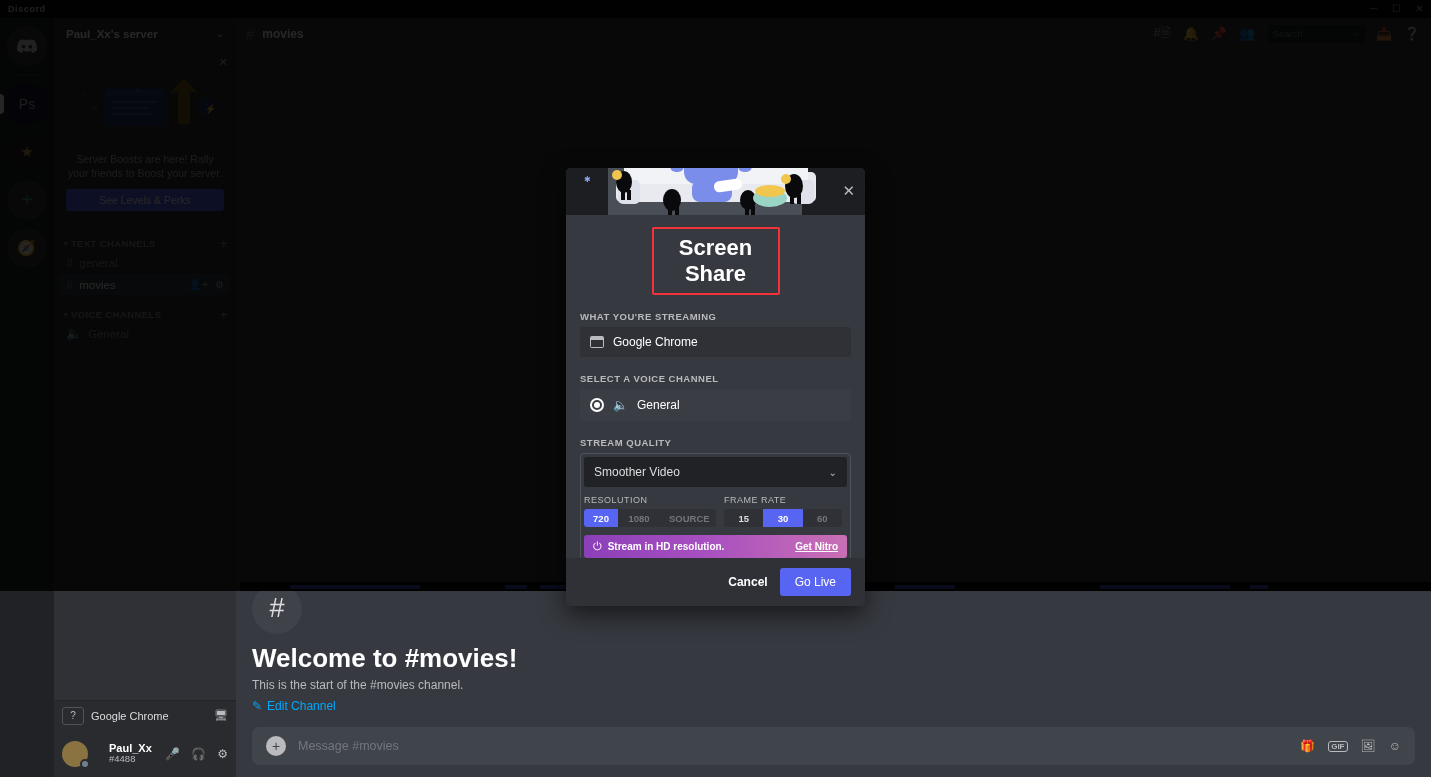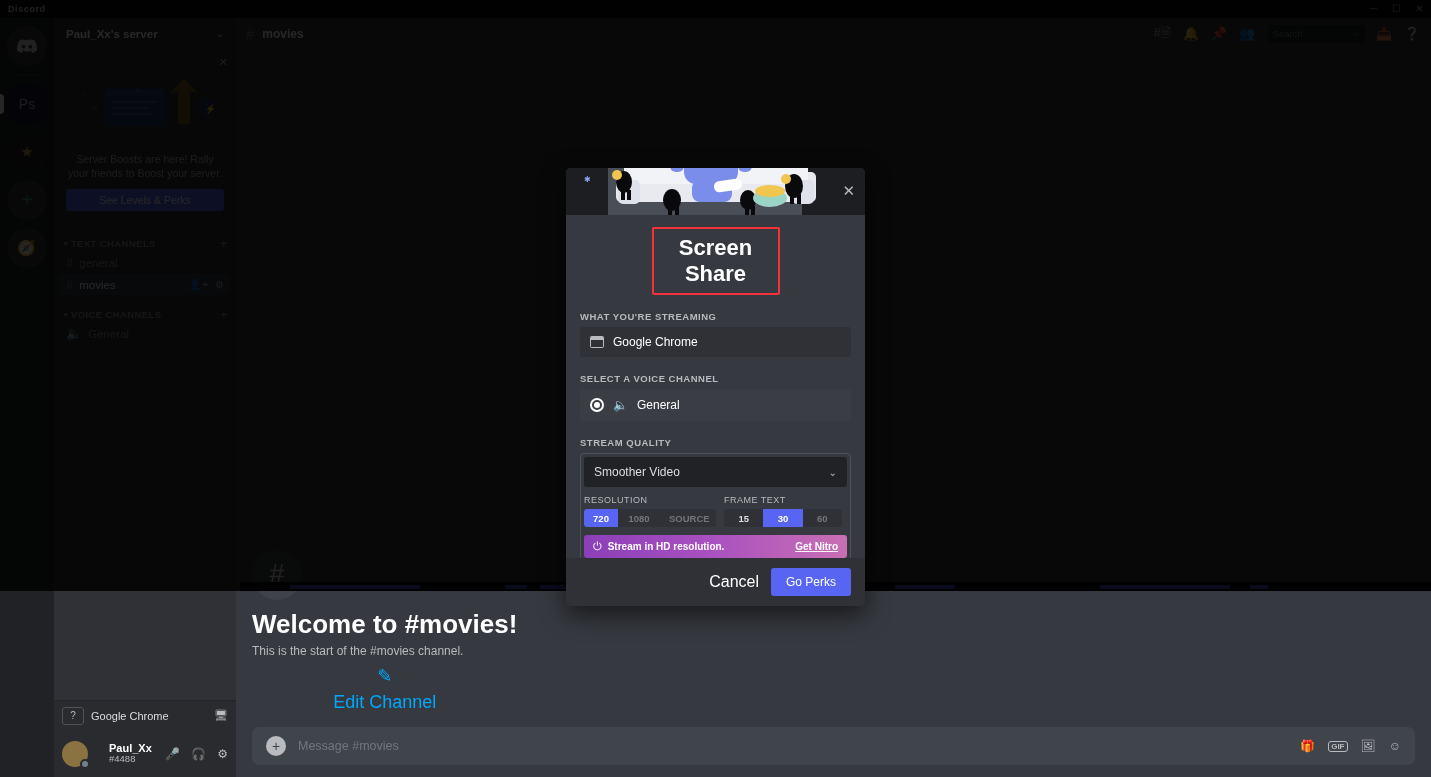--- a/index.html
+++ b/index.html
@@ -133,21 +133,21 @@
 
   .messages { flex:1; position:relative; padding: 0 16px; }
   .welcome { position:absolute; left:16px; bottom:14px; }
   .welcome-hash {
     width:50px; height:50px; border-radius:50%; background:#3f4248;
     display:flex; align-items:center; justify-content:center; color:#dcddde; font-size:27px;
     margin-bottom: 8px;
   }
   .welcome-title { color:#fff; font-size:26px; font-weight:bold; line-height:1.25; }
   .welcome-sub { color:#b9bbbe; font-size:12px; margin-top:4px; }
-  .edit-channel { color:#00a8fc; font-size:18px; margin-top:7px; display:flex; align-items:center; gap:5px;flex-direction:column; }
+  .edit-channel { color:#00a8fc; font-size:12px; margin-top:7px; display:flex; align-items:center; gap:5px; }
 
   .composer-wrap { padding: 0 16px 12px; }
   .composer {
     height: 38px; background:#40444b; border-radius:7px; display:flex; align-items:center;
     padding: 0 14px; gap:12px;
   }
   .composer .plus {
     width:20px; height:20px; border-radius:50%; background:#b9bbbe; color:#40444b;
     display:flex; align-items:center; justify-content:center; font-size:14px; flex:none;
   }
@@ -223,21 +223,21 @@
     margin-top:8px; height:23px; border-radius:3px;
     background: linear-gradient(90deg,#8b3fb8 0%,#a74fc0 45%,#c96fb4 100%);
     display:flex; align-items:center; padding: 0 9px; gap:6px;
   }
   .nitro .txt { color:#fff; font-size:10px; font-weight:600; }
   .nitro .link { margin-left:auto; color:#fff; font-size:10px; font-weight:bold; text-decoration:underline; }
   .modal-footer {
     height:48px; background:#2f3136; display:flex; align-items:center; justify-content:flex-end;
     gap:12px; padding: 0 14px;
   }
-  .btn-cancel { color:#fff; font-size:16px; }
+  .btn-cancel { color:#fff; font-size:12px;font-weight:bold; }
   .btn-golive {
     background:#5865f2; color:#fff; font-size:12px; font-weight:500;
     padding: 7px 15px; border-radius:3px;
   }
 </style>
 </head>
 <body>
 
 <div class="app">
 
@@ -477,21 +477,21 @@
 
       <div class="field-label">STREAM QUALITY</div>
       <div class="quality-box">
         <div class="select">
           <span>Smoother Video</span>
           <span class="chev">⌄</span>
         </div>
 
         <div class="seg-labels">
           <span class="seg-label" style="width:140px;">RESOLUTION</span>
-          <span class="seg-label">FRAME TEXT</span>
+          <span class="seg-label">FRAME RATE</span>
         </div>
 
         <div class="seg-row">
           <div class="seg-group" style="width:132px;">
             <span class="seg on" style="flex:0 0 34px;">720</span>
             <span class="seg" style="flex:0 0 42px;">1080</span>
             <span class="seg" style="flex:1;">SOURCE</span>
           </div>
           <div class="seg-group" style="width:118px;margin-left:8px;">
             <span class="seg enabled" style="flex:1;">15</span>
@@ -503,17 +503,17 @@
         <div class="nitro">
           <span style="color:#fff;font-size:11px;">⏻</span>
           <span class="txt">Stream in HD resolution.</span>
           <span class="link">Get Nitro</span>
         </div>
       </div>
     </div>
 
     <div class="modal-footer">
       <span class="btn-cancel">Cancel</span>
-      <span class="btn-golive">Go Perks</span>
+      <span class="btn-golive">Go Live</span>
     </div>
   </div>
 
 </div>
 
 </body></html>

